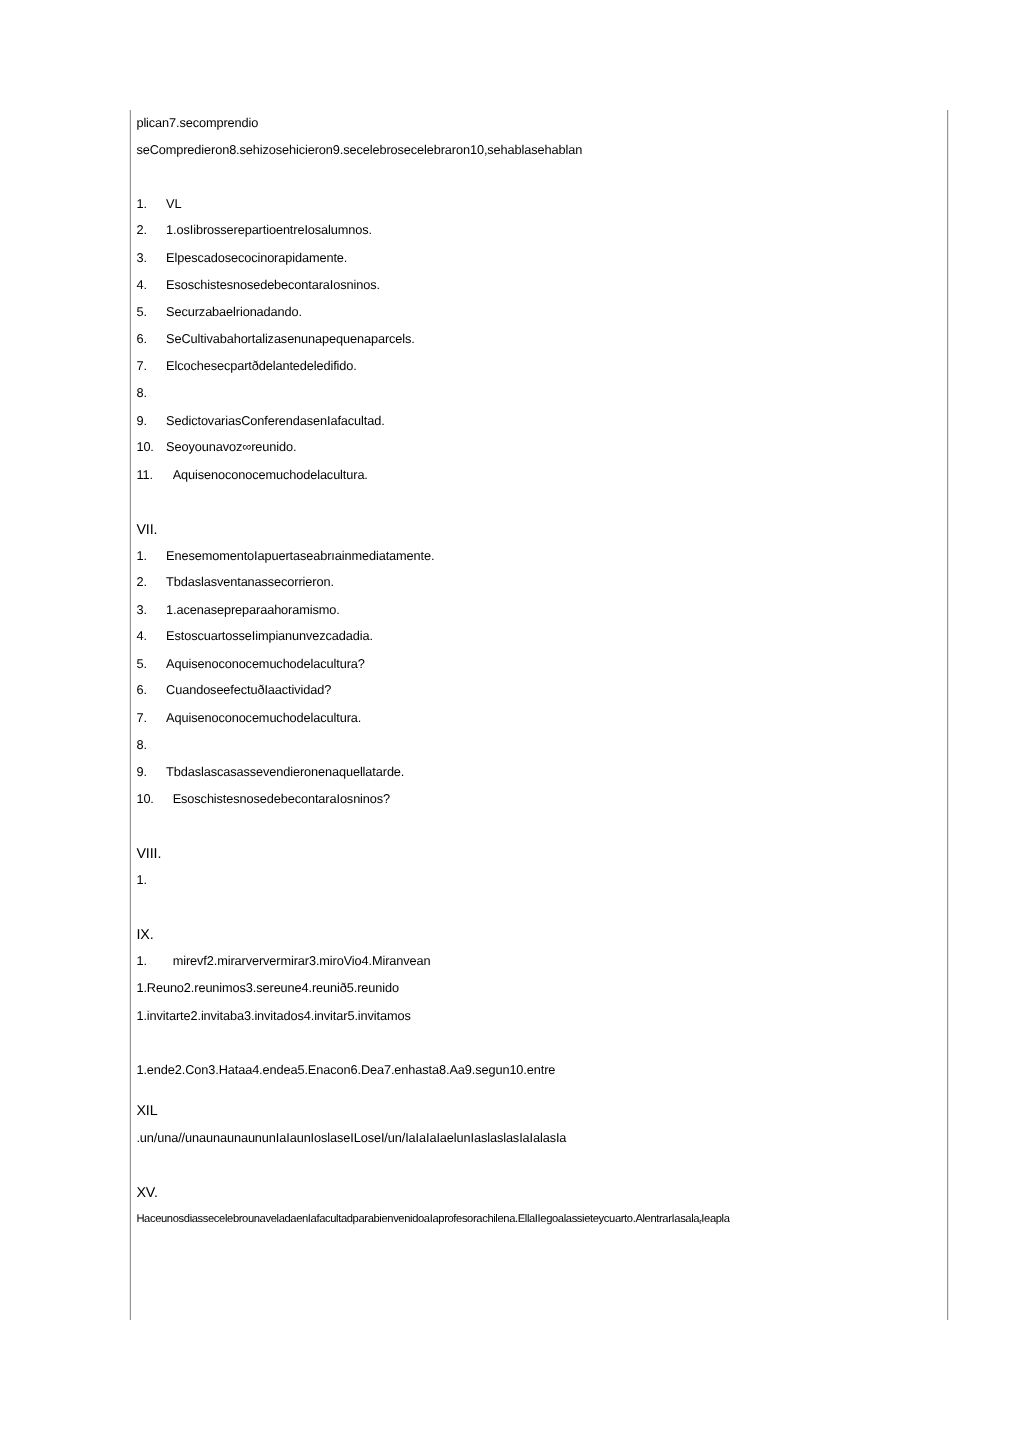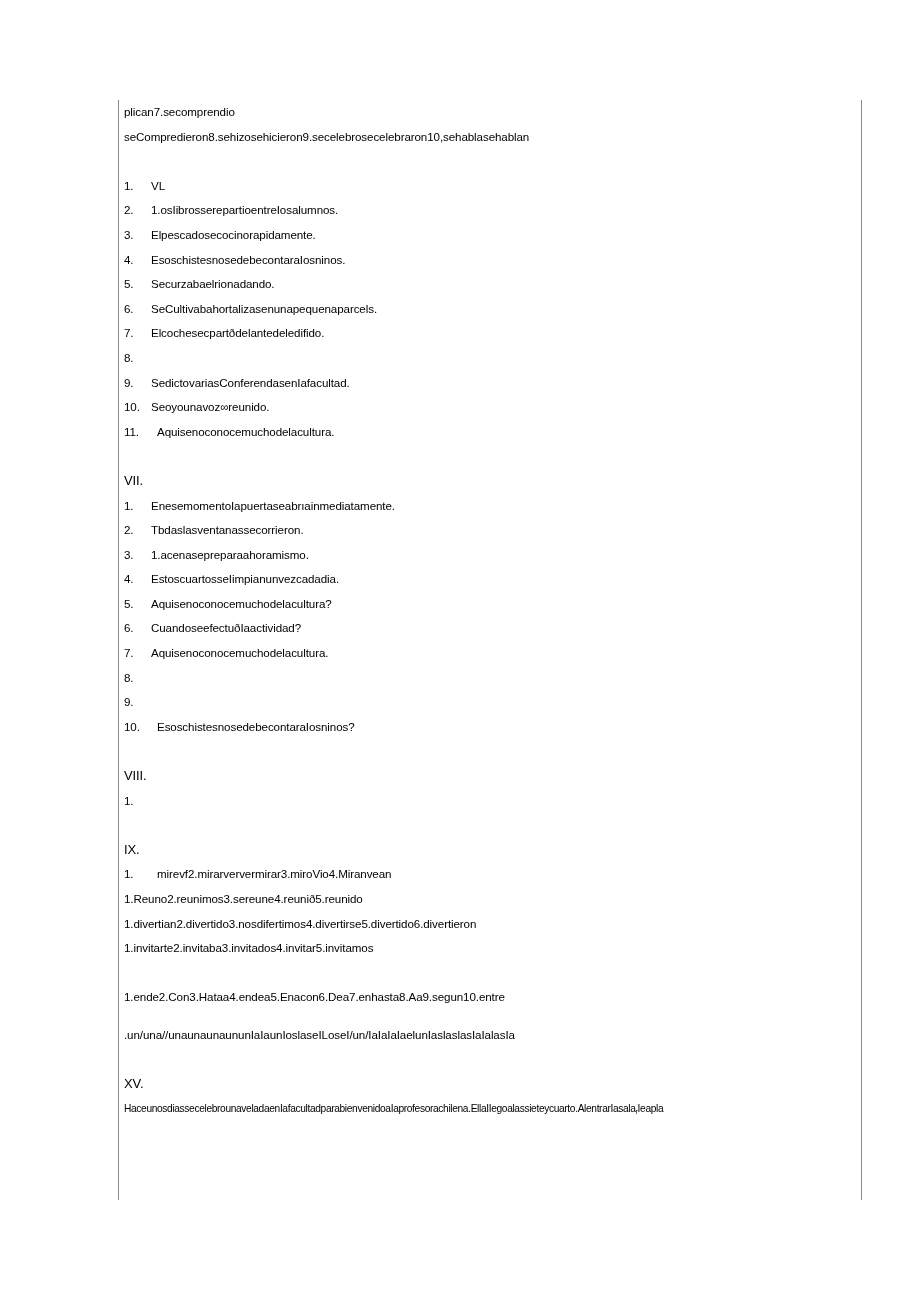--- a/index.html
+++ b/index.html
@@ -199,20 +199,21 @@
         </li>
         <li>
           <span class="num">7.</span>
           <span class="txt">Aquisenoconocemuchodelacultura.</span>
         </li>
         <li>
           <span class="num">8.</span>
         </li>
         <li>
           <span class="num">9.</span>
+          <span class="txt">Tbdaslascasassevendieronenaquellatarde.</span>
         </li>
         <li class="indent-extra">
           <span class="num">10.</span>
           <span class="txt">EsoschistesnosedebecontaraIosninos?</span>
         </li>
       </ol>
 
       <div class="spacer"></div>
 
       <div class="section-head">VIII.</div>
@@ -225,29 +226,29 @@
       <div class="spacer"></div>
 
       <div class="section-head">IX.</div>
       <ol class="numlist">
         <li class="indent-extra">
           <span class="num">1.</span>
           <span class="txt">mirevf2.mirarververmirar3.miroVio4.Miranvean</span>
         </li>
       </ol>
       <div class="para">1.Reuno2.reunimos3.sereune4.reunið5.reunido</div>
-      <div class="para">1.divertian2.divertido3.nosdifertimos4.divertirse5.divertido6.divertieron</div>
       <div class="para">1.invitarte2.invitaba3.invitados4.invitar5.invitamos</div>
 
       <div class="spacer"></div>
 
       <div class="para">1.ende2.Con3.Hataa4.endea5.Enacon6.Dea7.enhasta8.Aa9.segun10.entre</div>
 
       <div class="spacer half"></div>
 
+      <div class="section-head">XIL</div>
       <div class="para">.un/una//unaunaunaununIaIaunIoslaseILoseI/un/IaIaIaIaelunIaslaslasIaIalasIa</div>
 
       <div class="spacer"></div>
 
       <div class="section-head">XV.</div>
       <div class="lastline"><span>HaceunosdiassecelebrounaveladaenIafacultadparabienvenidoaIaprofesorachilena.EllaIIegoalassieteycuarto.AlentrarIasala</span><span class="sub-mark">r</span><span>Ieapla</span></div>
 
     </div>
   </div>
 

